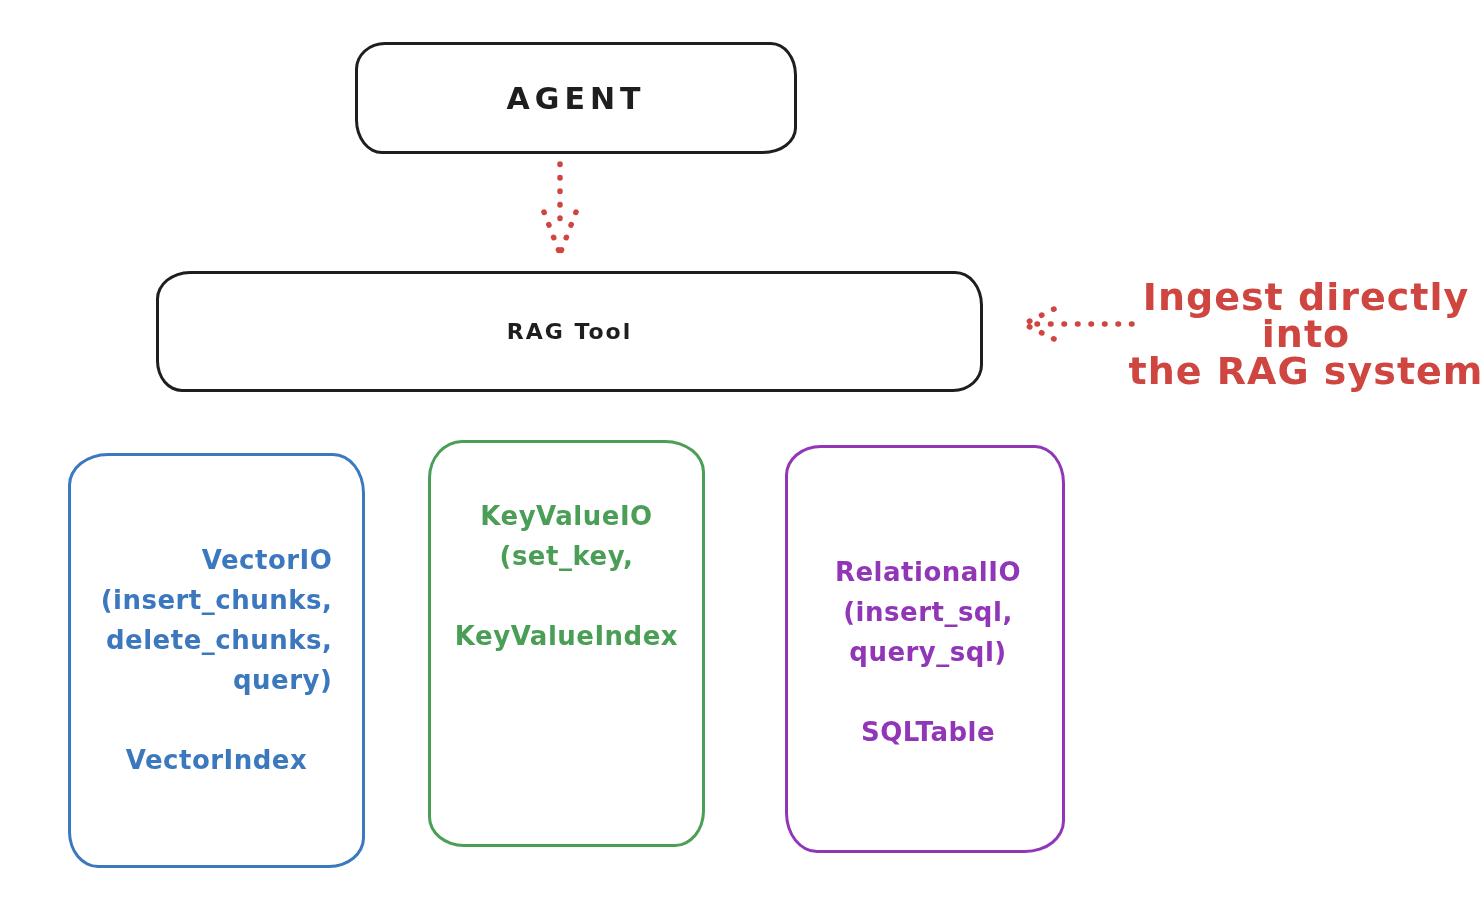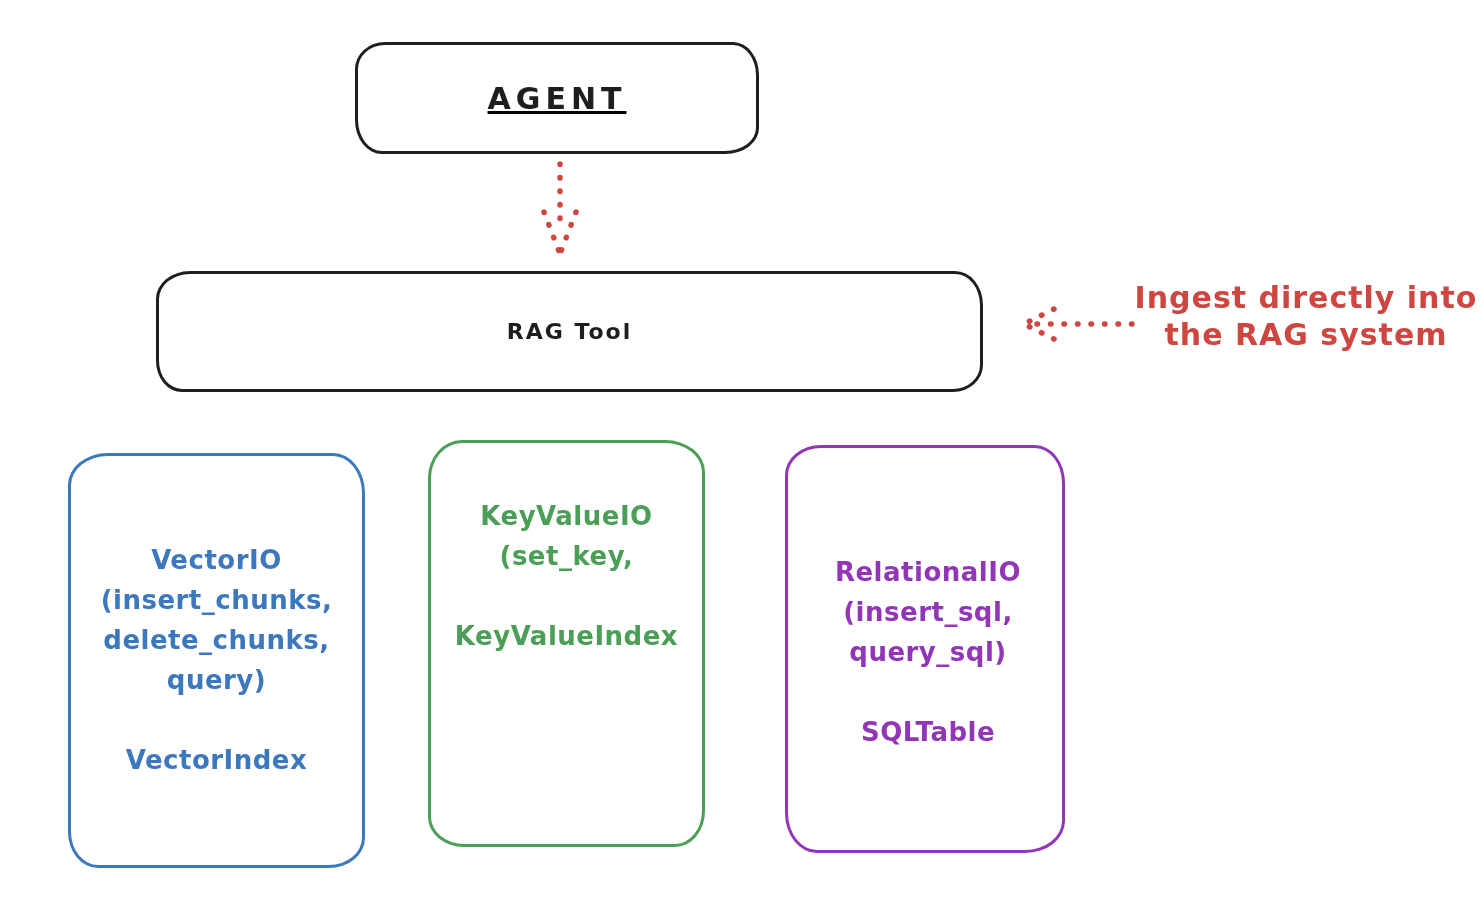--- a/index.html
+++ b/index.html
@@ -15,23 +15,22 @@
   .sketch-box {
     position: absolute;
     border: 3.5px solid #1e1e1e;
     background: transparent;
     display: flex;
     align-items: center;
     justify-content: center;
     box-sizing: border-box;
   }
   .node-agent {
-    left: 355px; top: 42px; width: 404px; height: 112px;
+    left: 355px; top: 42px; width: 442px; height: 112px;
     border-radius: 30px 26px 34px 27px / 27px 33px 26px 34px;
-    text-decoration: underline;
   }
   .node-agent .node-label {
     font-size: 30px; font-weight: 700; letter-spacing: 5px; color: #1e1e1e;
   }
   .node-rag {
     left: 156px; top: 271px; width: 827px; height: 121px;
     border-radius: 34px 28px 30px 26px / 28px 34px 27px 31px;
   }
   .node-rag .node-label {
     font-size: 22px; font-weight: 600; letter-spacing: 2px; color: #1e1e1e;
@@ -56,21 +55,21 @@
   .storage-keyvalue { left: 428px; top: 440px; width: 277px; height: 407px;
     border-radius: 34px 40px 30px 36px / 38px 32px 36px 30px; padding-top: 53px; }
   .storage-relational { left: 785px; top: 445px; width: 280px; height: 408px;
     border-radius: 36px 30px 40px 32px / 30px 38px 32px 40px; padding-top: 104px; }
   .storage .index-label { margin-top: 40px; }
   
   .annotation-text {
     position: absolute;
     left: 1128px; top: 279px; width: 356px;
     text-align: center;
-    font-size: 30px;
+    font-size: 38px;
     line-height: 37px;
     font-weight: 700;
     letter-spacing: 1px;
   }
   
   .arrow { position: absolute; }
   .arrow path {
     fill: none;
     stroke: currentColor;
     stroke-width: 5.5;
@@ -103,21 +102,21 @@
     <path d="M118 22 L16 22"></path>
     <path d="M40 7 L10 22"></path>
     <path d="M40 37 L10 22"></path>
   </svg>
 
   <div class="annotation-text" style="color: rgb(207, 69, 64);">
     <div>Ingest directly into</div>
     <div>the RAG system</div>
   </div>
 
-  <div class="storage storage-vector" style="border-color: rgb(60, 120, 190); color: rgb(60, 120, 190);">
+  <div class="storage storage-vector" style="border-color: rgb(60, 120, 190); color: rgb(60, 120, 190); text-align: right;">
     <div class="method-lines">
       <div>VectorIO</div>
       <div>(insert_chunks,</div>
       <div>delete_chunks,</div>
       <div>query)</div>
     </div>
     <div class="index-label">VectorIndex</div>
   </div>
 
   <div class="storage storage-keyvalue" style="border-color: rgb(74, 158, 85); color: rgb(74, 158, 85);">

